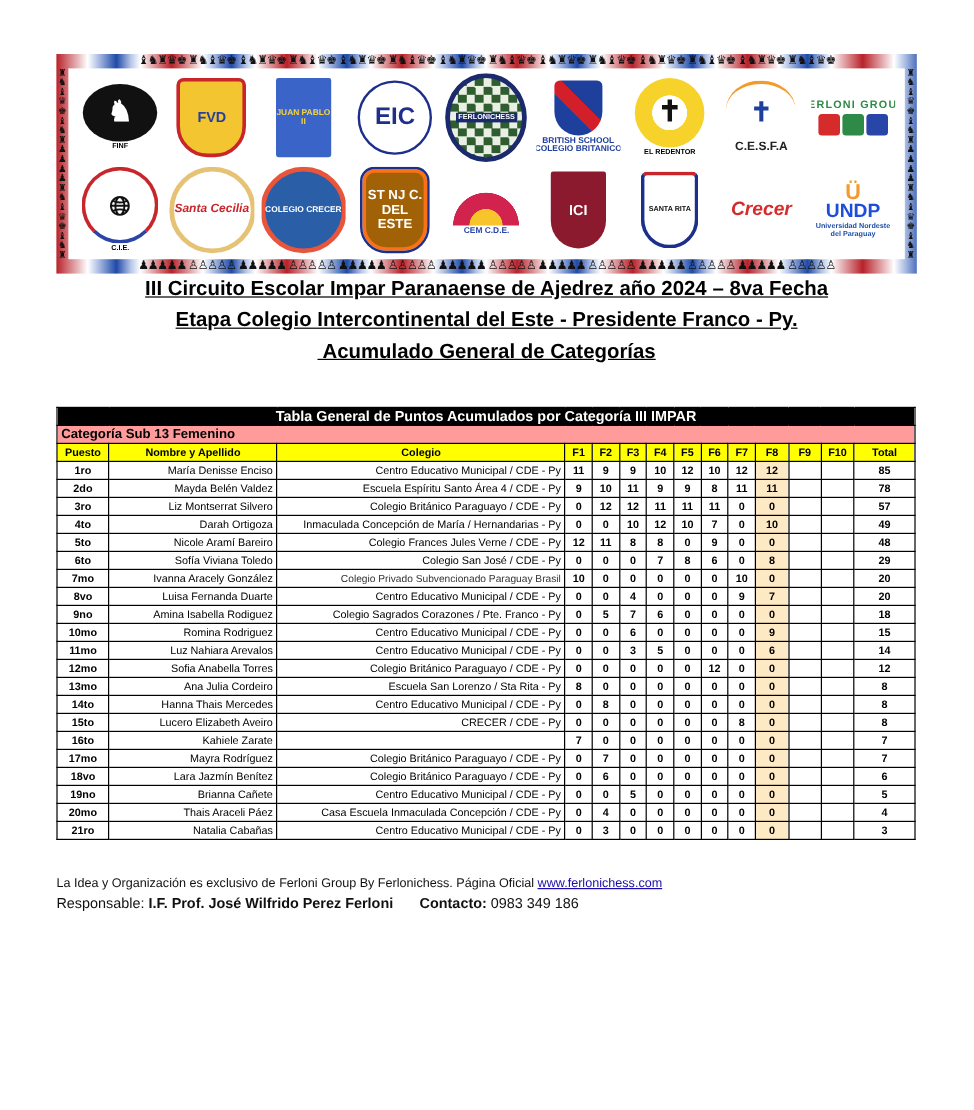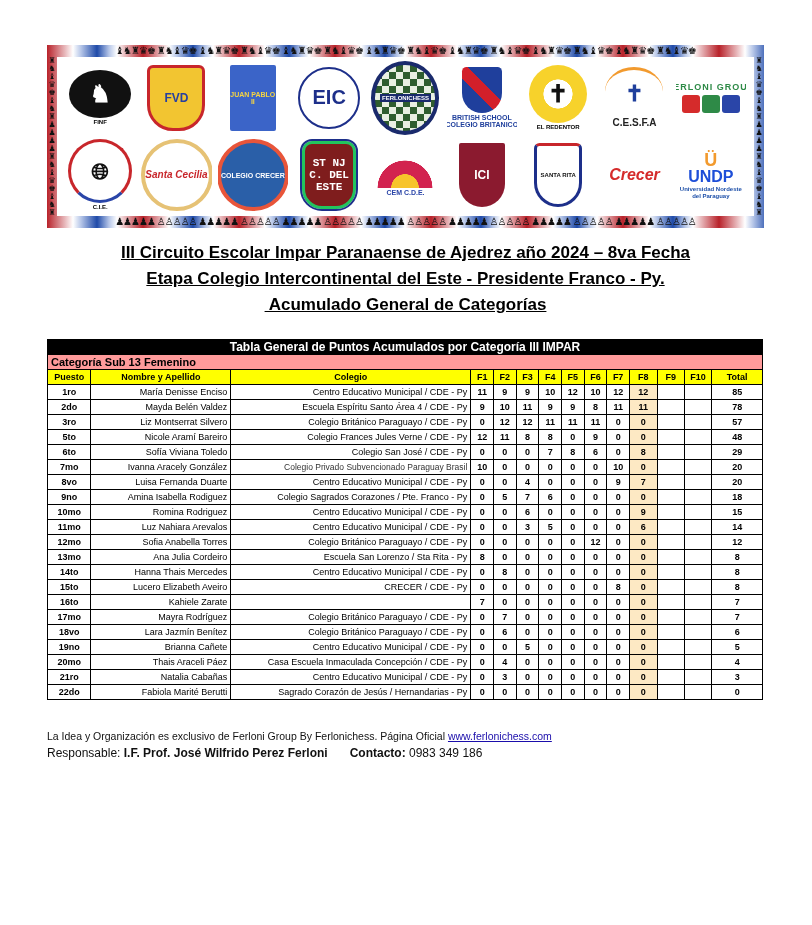--- a/index.html
+++ b/index.html
@@ -16,21 +16,21 @@
   .chess-side.left { left:0; }
   .chess-side.right { right:0; }
   .logo-grid { position:absolute; left:8px; right:8px; top:4px; bottom:4px; display:grid; grid-template-columns:repeat(9, 1fr); grid-template-rows:1fr 1fr; gap:4px 6px; }
   .logo { display:flex; align-items:center; justify-content:center; flex-direction:column; overflow:hidden; }
   .logo .badge { width:58px; height:58px; border-radius:50%; display:flex; align-items:center; justify-content:center; font-weight:bold; font-size:11px; text-align:center; line-height:1.05; }
   .logo .shield { width:52px; height:60px; border-radius:6px 6px 26px 26px; display:flex; align-items:center; justify-content:center; font-weight:bold; font-size:12px; text-align:center; }
   .logo .caption { font-size:6px; font-weight:bold; text-align:center; line-height:1.1; margin-top:1px; white-space:nowrap; }
   .logo .bigtext { font-weight:bold; font-size:18px; text-align:center; line-height:1; }
 
   
-  .titles { position:absolute; left:47px; top:240px; width:717px; text-align:center; font-family:"Liberation Sans", sans-serif; font-weight:bold; font-size:17px; }
+  .titles { position:absolute; left:47px; top:228px; width:717px; text-align:center; font-family:"Liberation Sans", sans-serif; font-weight:bold; font-size:17px; }
   .titles div { height:26px; line-height:26px; }
   .titles span { text-decoration:underline; }
 
   
   table.standings { position:absolute; left:47px; top:339px; width:716px; border-collapse:collapse; table-layout:fixed; font-family:"Liberation Sans", sans-serif; font-size:9px; }
   table.standings td, table.standings th { border:1px solid #000; padding:0 3px; height:14px; line-height:13px; white-space:nowrap; overflow:hidden; }
   .row-title td { background:#000; color:#fff; font-weight:bold; font-size:12px; text-align:center; height:13px; line-height:13px; }
   .row-cat td { background:#ff9b9b; color:#000; font-weight:bold; font-size:11px; text-align:left; height:12px; line-height:12px; }
   .row-head th { background:#ffff00; color:#000; font-weight:bold; font-size:9px; text-align:center; }
   td.pos { text-align:center; font-weight:bold; }
@@ -102,21 +102,21 @@
         <div class="badge" style="background:#fff;border:3px solid #c8262b;border-bottom-color:#2a45a8;color:#111;font-size:22px;">🌐︎</div>
         <div class="caption">C.I.E.</div>
       </div>
       <div class="logo">
         <div class="badge" style="background:#fff;border:4px solid #e6c275;color:#c8262b;width:64px;height:64px;font-size:10px;font-style:italic;">Santa Cecilia</div>
       </div>
       <div class="logo">
         <div class="badge" style="background:#2a5fa8;border:4px solid #e8553a;color:#fff;width:64px;height:64px;font-size:7px;">COLEGIO CRECER</div>
       </div>
       <div class="logo">
-        <div class="shield" style="background:#7f1d1d;color:#fff;border:3px solid #22c55e;outline:2px solid #1d2f8a;font-size:11px;width:48px;height:62px;border-radius:10px 10px 20px 20px;font-family:Liberation Mono, monospace;">ST NJ C. DEL ESTE</div>
+        <div class="shield" style="background:#a16207;color:#fff;border:3px solid #f97316;outline:2px solid #1d2f8a;font-size:11px;width:48px;height:62px;border-radius:10px 10px 20px 20px;">ST NJ C. DEL ESTE</div>
       </div>
       <div class="logo">
         <div class="badge" style="background:radial-gradient(circle at 50% 100%,#f7c42b 30%,#d2234f 31%,#d2234f 60%,#fff 61%);height:34px;width:60px;border-radius:30px 30px 0 0;"></div>
         <div class="caption" style="color:#2a45a8;font-size:7px;">CEM C.D.E.</div>
       </div>
       <div class="logo">
         <div class="shield" style="background:#8b1a2f;color:#fff;width:46px;height:64px;border-radius:2px 2px 24px 24px;font-size:12px;">ICI</div>
       </div>
       <div class="logo">
         <div class="shield" style="background:#fff;border:3px solid #1d2f8a;border-top-color:#c8262b;color:#111;width:42px;height:58px;font-size:6px;">SANTA RITA</div>
@@ -223,20 +223,36 @@
         <td class="num">11</td>
         <td class="num">11</td>
         <td class="num">11</td>
         <td class="num">0</td>
         <td class="num f8">0</td>
         <td class="num"></td>
         <td class="num"></td>
         <td class="total">57</td>
       </tr>
       <tr>
+        <td class="pos">4to</td>
+        <td class="name">Darah Ortigoza</td>
+        <td class="school">Inmaculada Concepción de María / Hernandarias - Py</td>
+        <td class="num">0</td>
+        <td class="num">0</td>
+        <td class="num">10</td>
+        <td class="num">12</td>
+        <td class="num">10</td>
+        <td class="num">7</td>
+        <td class="num">0</td>
+        <td class="num f8">10</td>
+        <td class="num"></td>
+        <td class="num"></td>
+        <td class="total">49</td>
+      </tr>
+      <tr>
         <td class="pos">5to</td>
         <td class="name">Nicole Aramí Bareiro</td>
         <td class="school">Colegio Frances Jules Verne / CDE - Py</td>
         <td class="num">12</td>
         <td class="num">11</td>
         <td class="num">8</td>
         <td class="num">8</td>
         <td class="num">0</td>
         <td class="num">9</td>
         <td class="num">0</td>
@@ -493,36 +509,20 @@
         <td class="num">3</td>
         <td class="num">0</td>
         <td class="num">0</td>
         <td class="num">0</td>
         <td class="num">0</td>
         <td class="num">0</td>
         <td class="num f8">0</td>
         <td class="num"></td>
         <td class="num"></td>
         <td class="total">3</td>
-      </tr>
-      <tr>
-        <td class="pos">22do</td>
-        <td class="name">Fabiola Marité Berutti</td>
-        <td class="school">Sagrado Corazón de Jesús / Hernandarias - Py</td>
-        <td class="num">0</td>
-        <td class="num">0</td>
-        <td class="num">0</td>
-        <td class="num">0</td>
-        <td class="num">0</td>
-        <td class="num">0</td>
-        <td class="num">0</td>
-        <td class="num f8">0</td>
-        <td class="num"></td>
-        <td class="num"></td>
-        <td class="total">0</td>
       </tr>
     </tbody>
 </table>
 
 <div class="footer resp">
   <span>Responsable: </span><span class="b">I.F. Prof. José Wilfrido Perez Ferloni</span><span class="gap"></span><span class="b">Contacto:</span><span> 0983 349 186</span>
 </div>
 <div class="footer idea">
   <span>La Idea y Organización es exclusivo de Ferloni Group By Ferlonichess. Página Oficial </span><a href="www.ferlonichess.com">www.ferlonichess.com</a>
 </div>

